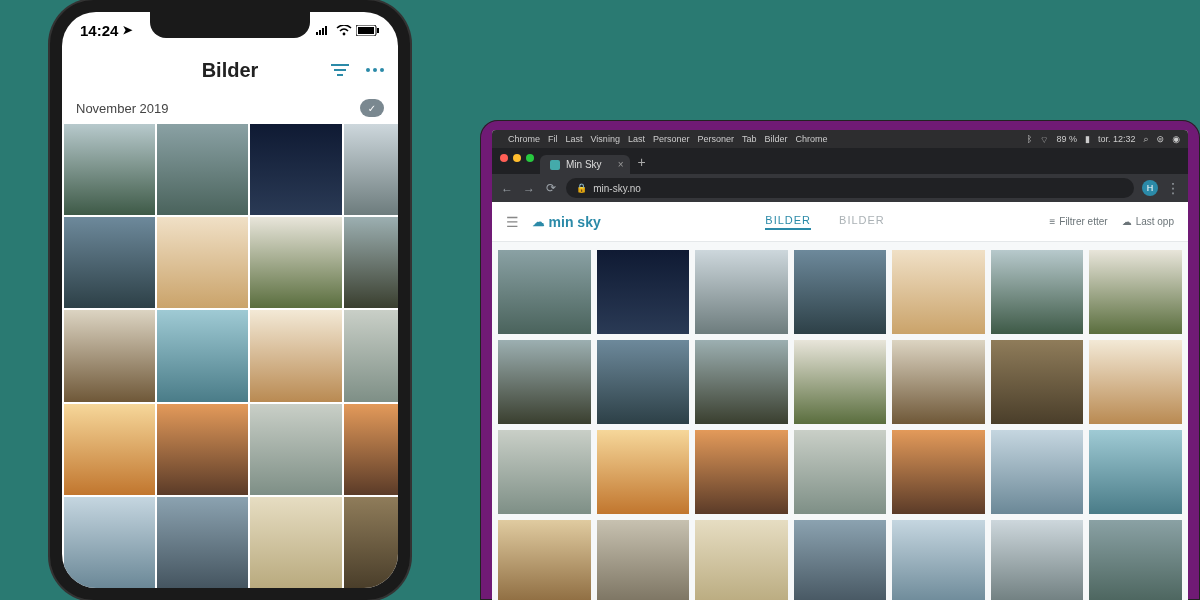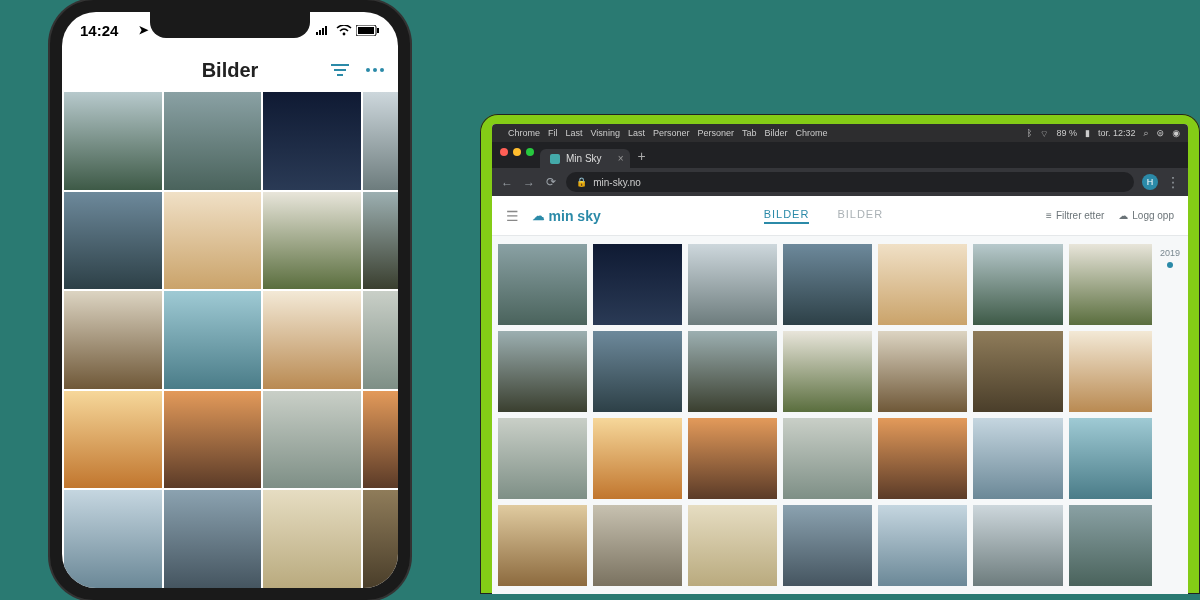--- a/index.html
+++ b/index.html
@@ -30,21 +30,21 @@
   .notch {
     position: absolute; top: 0; left: 50%; transform: translateX(-50%);
     width: 160px; height: 26px; background: #1a1a1a;
     border-bottom-left-radius: 16px; border-bottom-right-radius: 16px;
     z-index: 20;
   }
   .statusbar {
     height: 36px; display: flex; justify-content: space-between;
     align-items: center; padding: 0 18px; font-size: 15px; font-weight: 600;
   }
-  .sb-left { display: flex; align-items: center; gap: 20px; }
+  .sb-left { display: flex; align-items: center; gap: 4px; }
   .sb-right { display: flex; align-items: center; gap: 4px; }
   .loc-icon { font-size: 12px; }
   .signal, .wifi, .battery { display: inline-block; }
   .signal svg, .wifi svg, .battery svg { display: block; }
 
   .app-header {
     height: 44px; display: flex; align-items: center; justify-content: center;
     position: relative;
   }
   .app-title { font-size: 20px; font-weight: 600; color: #222; }
@@ -66,23 +66,23 @@
   }
 
   .phone-grid {
     flex: 1; display: grid; grid-template-columns: repeat(4,1fr);
     gap: 2px; padding: 0 2px; overflow: hidden;
   }
   .ph-thumb { width: 100%; aspect-ratio: 1; }
 
   
   .laptop {
-    position: absolute; right: 0; top: 114px;
+    position: absolute; right: 0; top: 120px;
     width: 720px; height: 480px;
-    background: #84cc16;
+    background: #701a75;
     border-top-left-radius: 18px;
     border-top-right-radius: 18px;
     padding: 10px 12px 0 12px;
     box-shadow: inset 0 0 0 1px #222;
   }
   .laptop-screen {
     width: 100%; height: 100%; background: #f6f8f9;
     display:flex; flex-direction:column; overflow:hidden;
     border-radius: 4px 4px 0 0;
   }
@@ -220,20 +220,24 @@
         <span class="more-icon">
           <span class="dots">
               <span></span>
               <span></span>
               <span></span>
             </span>
         </span>
       </div>
     </div>
 
+    <div class="section-row">
+      <span>November 2019</span>
+      <span class="cloud-badge">✓</span>
+    </div>
 
     <div class="phone-grid">
       <div class="ph-thumb t1"></div>
       <div class="ph-thumb t2"></div>
       <div class="ph-thumb t3"></div>
       <div class="ph-thumb t4"></div>
       <div class="ph-thumb t5"></div>
       <div class="ph-thumb t6"></div>
       <div class="ph-thumb t7"></div>
       <div class="ph-thumb t8"></div>
@@ -318,21 +322,21 @@
         <span class="stab active">BILDER</span>
         <span class="stab">BILDER</span>
       </div>
       <div class="site-right">
         <span class="item">
           <span>≡</span>
           <span>Filtrer etter</span>
         </span>
         <span class="item">
           <span>☁</span>
-          <span>Logg opp</span>
+          <span>Last opp</span>
         </span>
       </div>
     </div>
 
     <div class="gallery-wrap">
       <div class="gallery">
         <div class="g-thumb t2"></div>
         <div class="g-thumb t3"></div>
         <div class="g-thumb t4"></div>
         <div class="g-thumb t5"></div>
@@ -354,20 +358,16 @@
         <div class="g-thumb t14"></div>
         <div class="g-thumb t20"></div>
         <div class="g-thumb t18"></div>
         <div class="g-thumb t19"></div>
         <div class="g-thumb t16"></div>
         <div class="g-thumb t15"></div>
         <div class="g-thumb t14"></div>
         <div class="g-thumb t4"></div>
         <div class="g-thumb t2"></div>
       </div>
-      <div class="year-rail">
-        <div>2019</div>
-        <div class="dot"></div>
-      </div>
     </div>
 
   </div>
 </div>
 
 </body></html>

